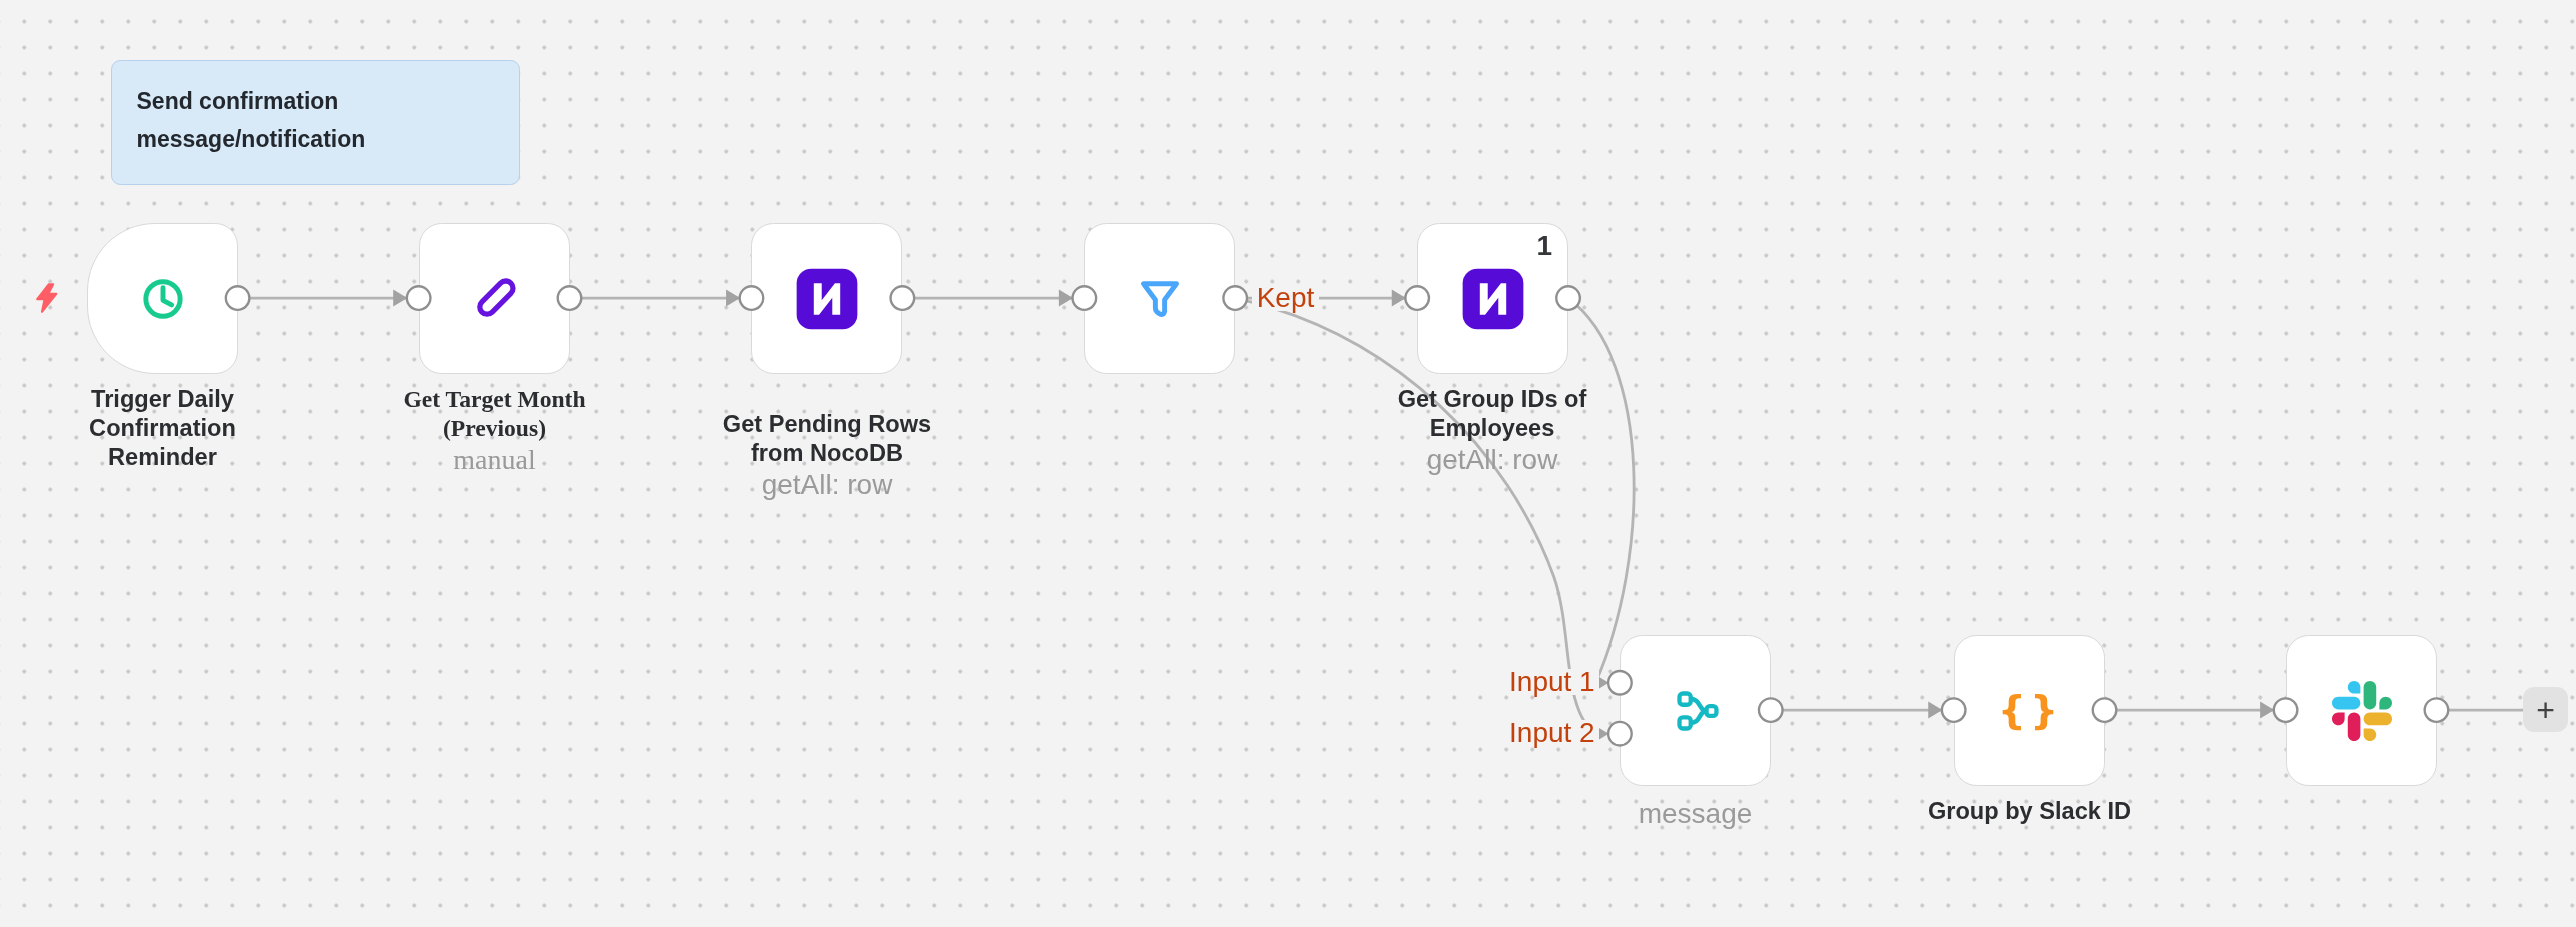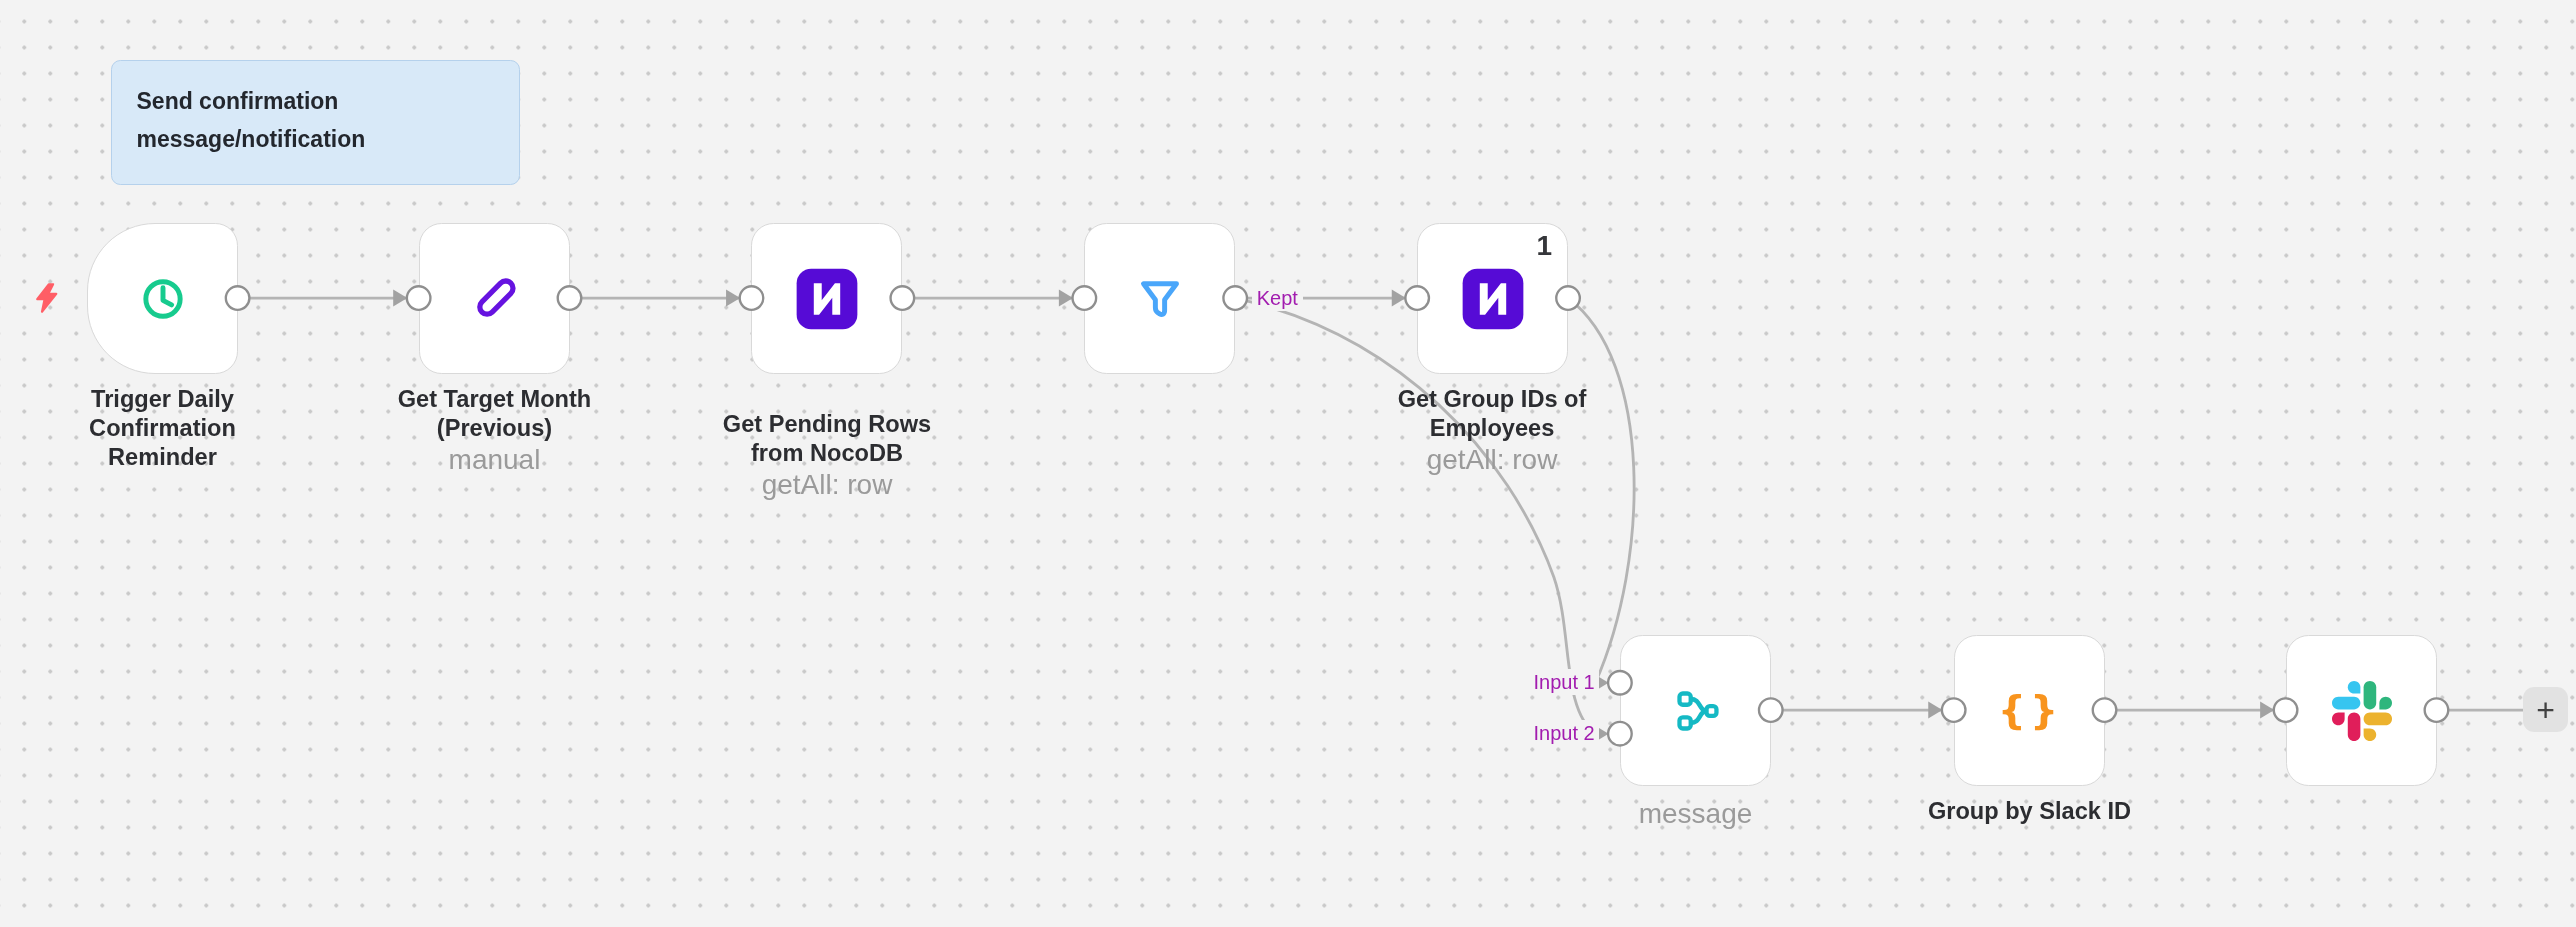--- a/index.html
+++ b/index.html
@@ -24,22 +24,22 @@
     color:#2c2d31;font-size:23.6px;line-height:29px;font-weight:600;
   }
   .caption .sub{
     margin-top:4.7px;color:#9a9a9a;font-size:28px;line-height:24.5px;font-weight:400;
   }
   .items-badge{
     position:absolute;top:5.7px;right:15px;z-index:3;
     font-size:28px;font-weight:700;color:#35363a;
   }
   .conn-label{
-    position:absolute;z-index:4;background:#f3f3f3;color:#a21caf;
-    font-size:20px;line-height:24.5px;padding:0.9px 4.7px;white-space:nowrap;
+    position:absolute;z-index:4;background:#f3f3f3;color:#c2410c;
+    font-size:28px;line-height:24.5px;padding:0.9px 4.7px;white-space:nowrap;
   }
   .conn-label.right{text-align:right;}
   .sticky{
     position:absolute;left:111px;top:43px;width:409px;height:125px;z-index:2;
     background:#d8e9f8;border:1.4px solid #b5d1ec;border-radius:9.4px;
     box-sizing:border-box;padding:21px 24.5px;
     color:#23272e;font-size:23px;line-height:38px;font-weight:700;margin-top:17px;
   }
   .bolt{position:absolute;left:34px;top:283px;width:25.5px;height:30px;z-index:2;}
   .add-btn{
@@ -80,21 +80,21 @@
     <div>Trigger Daily Confirmation Reminder</div>
   </div>
 
   <div class="node" style="left:419px;top:223px;">
     <svg class="icon" viewBox="0 0 100 100">
       <g transform="rotate(45 50 50)">
         <rect x="39" y="16" width="22" height="62" rx="11" fill="none" stroke="#6613e0" stroke-width="8"></rect>
       </g>
     </svg>
   </div>
-  <div class="caption" style="left:367px;top:385px;width:255px;">
+  <div class="caption" style="left:367px;top:385px;width:255px;font-family:Liberation Serif, serif;">
     <div>Get Target Month (Previous)</div>
     <div class="sub">manual</div>
   </div>
 
   <div class="node" style="left:751px;top:223px;">
     <svg class="icon" viewBox="0 0 100 100">
       <rect x="4" y="4" width="92" height="92" rx="22" fill="#560bd6"></rect>
       <path d="M30 26 H42 V52 L62 26 H70 V74 H58 V48 L38 74 H30 Z" fill="#ffffff"></path>
     </svg>
   </div>

